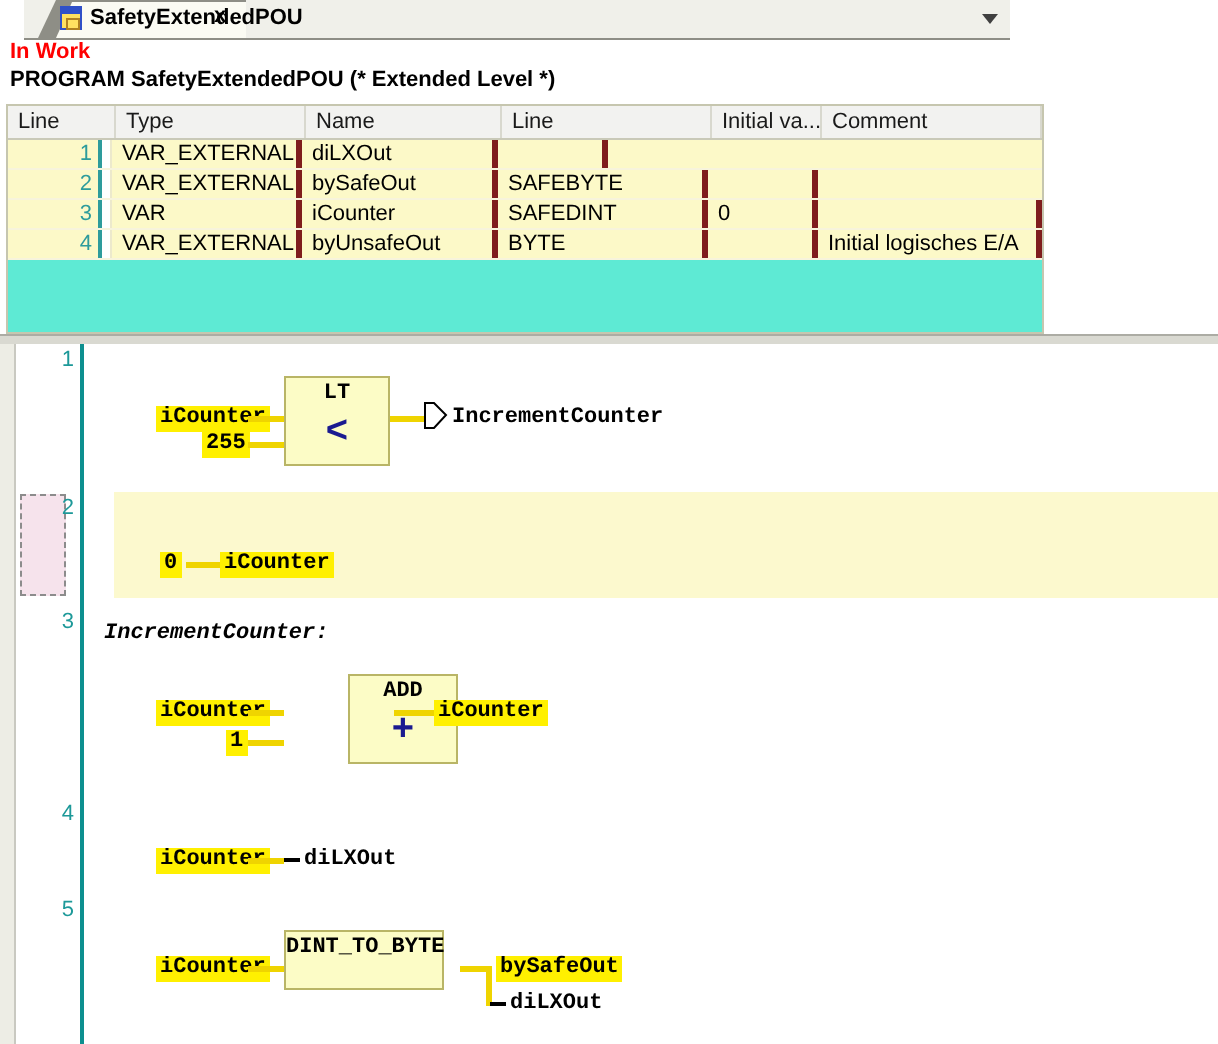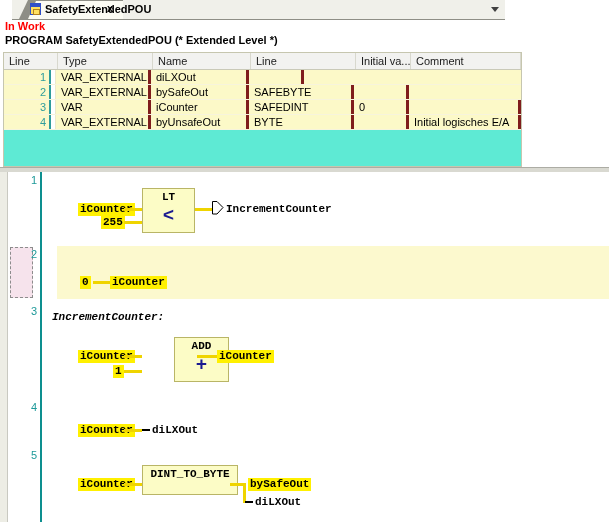--- a/index.html
+++ b/index.html
@@ -166,20 +166,20 @@
 <div class="wire" style="left:197px;top:355px;width:20px;"></div>
 <div class="ylabel mono" style="left:217px;top:350px;">iCounter</div>
 
 <div class="ylabel mono" style="left:78px;top:424px;">iCounter</div>
 <div class="wire" style="left:124px;top:429px;width:18px;"></div>
 <div class="bdash" style="left:142px;top:429px;width:8px;"></div>
 <div class="ftext mono" style="left:152px;top:424px;">diLXOut</div>
 
 <div class="ylabel mono" style="left:78px;top:478px;">iCounter</div>
 <div class="wire" style="left:124px;top:483px;width:18px;"></div>
-<div class="block" style="left:142px;top:465px;width:96px;height:30px;">
+<div class="block" style="left:142px;top:465px;width:80px;height:30px;">
   <div class="blocktitle mono">DINT_TO_BYTE</div>
 </div>
 <div class="wire" style="left:230px;top:483px;width:14px;"></div>
 <div class="vwire" style="left:243px;top:483px;height:20px;"></div>
 <div class="ylabel mono" style="left:248px;top:478px;">bySafeOut</div>
 <div class="bdash" style="left:245px;top:501px;width:8px;"></div>
 <div class="ftext mono" style="left:255px;top:496px;">diLXOut</div>
 
 </body></html>

